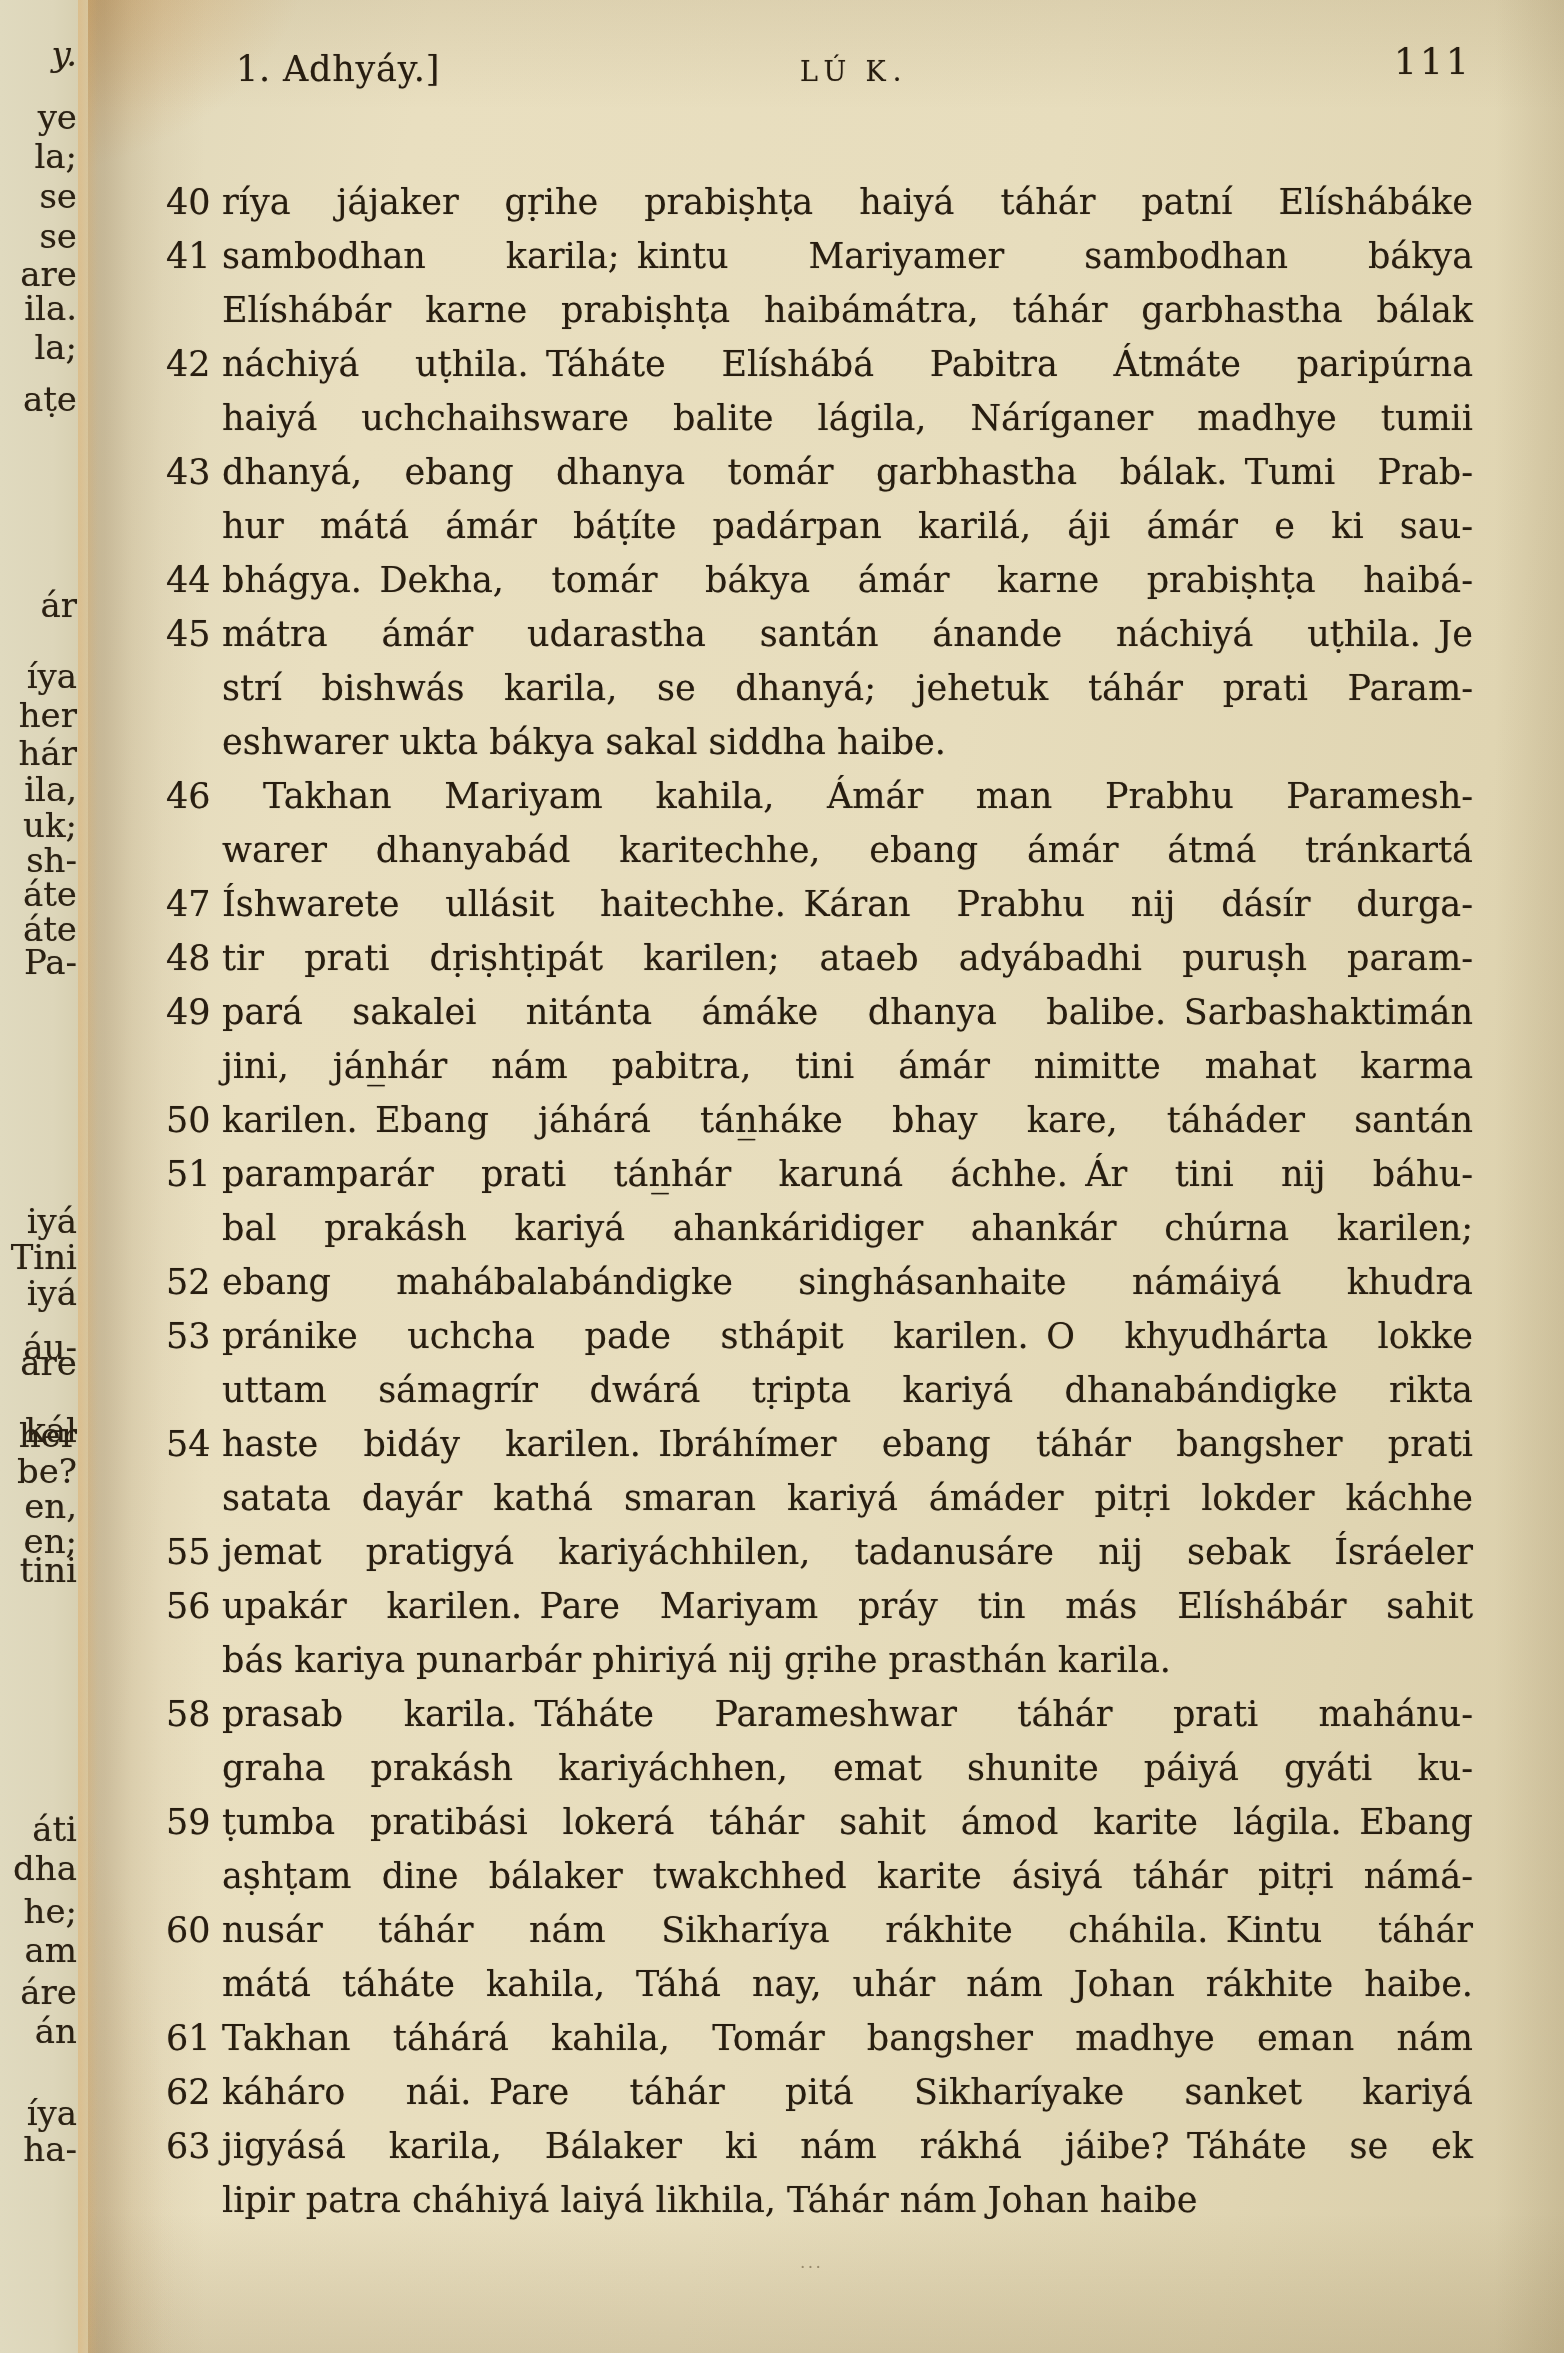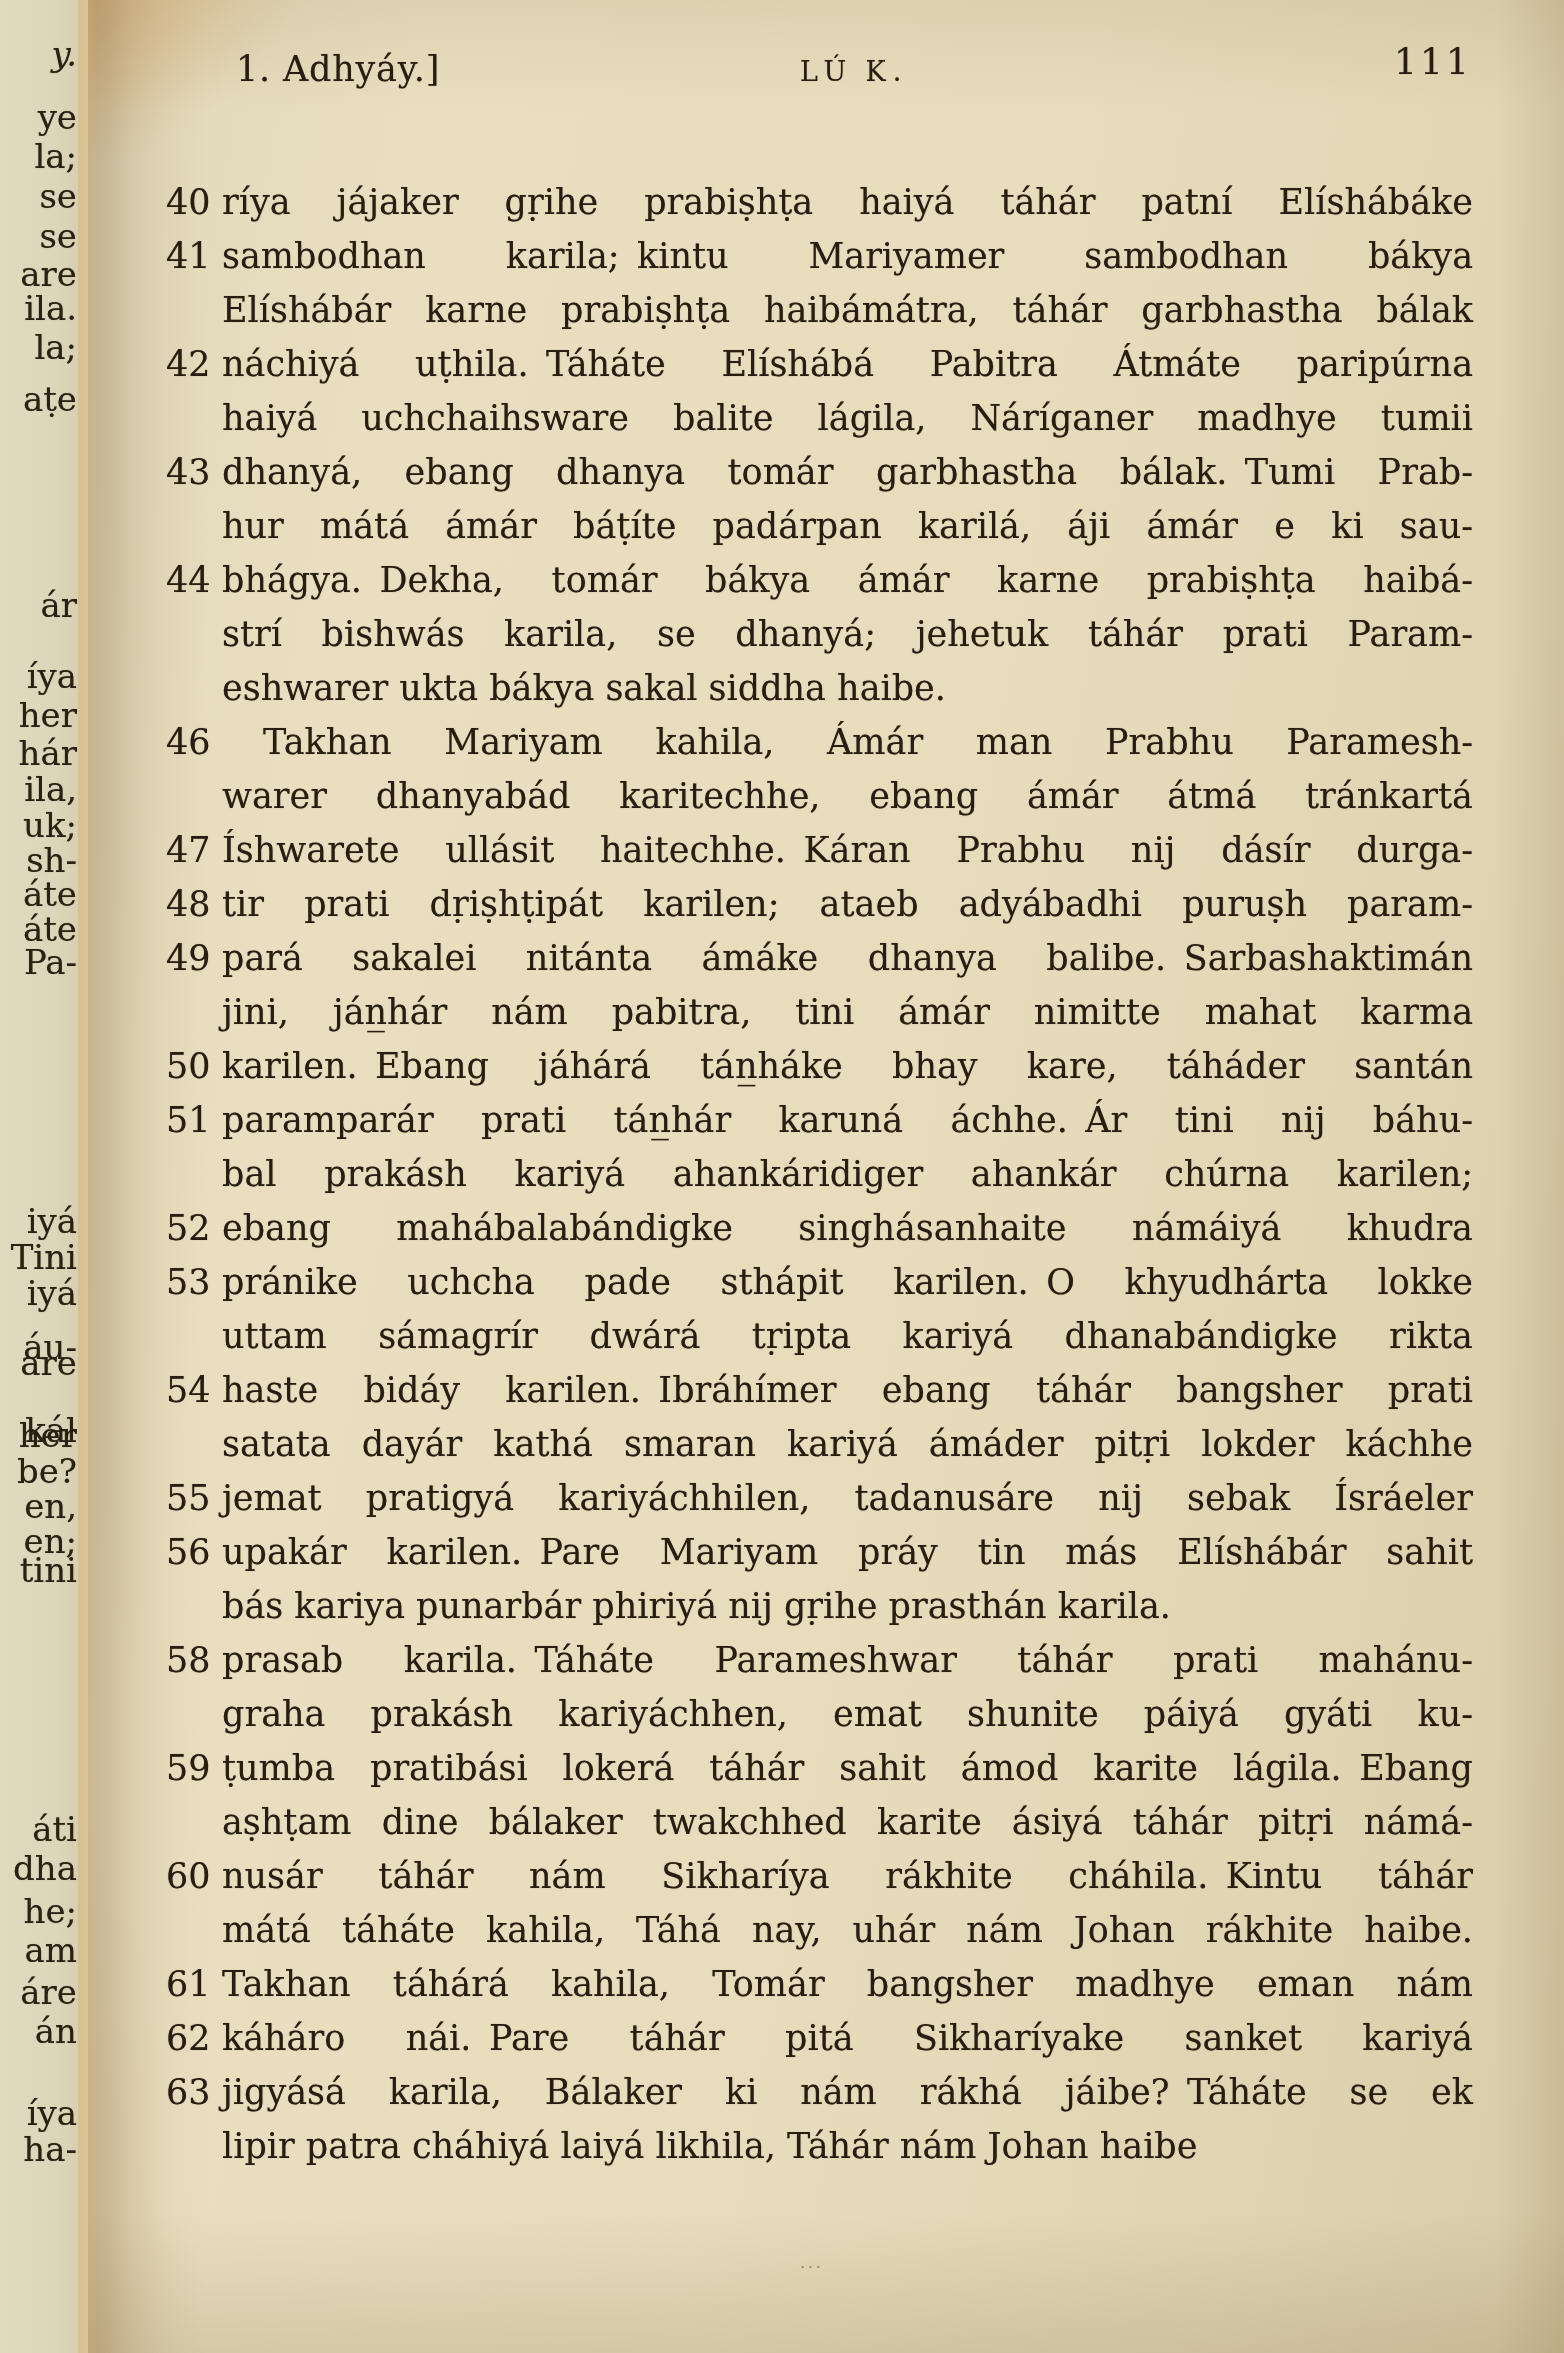--- a/index.html
+++ b/index.html
@@ -163,20 +163,24 @@
       </div>
       <div class="line">
         <span class="vnum"></span>
         <span class="ltext">hur mátá ámár báṭíte padárpan karilá, áji ámár e ki sau-</span>
       </div>
       <div class="line">
         <span class="vnum">44</span>
         <span class="ltext">bhágya. Dekha, tomár bákya ámár karne prabiṣhṭa haibá-</span>
       </div>
       <div class="line">
+        <span class="vnum">45</span>
+        <span class="ltext">mátra ámár udarastha santán ánande náchiyá uṭhila. Je</span>
+      </div>
+      <div class="line">
         <span class="vnum"></span>
         <span class="ltext">strí bishwás karila, se dhanyá; jehetuk táhár prati Param-</span>
       </div>
       <div class="line short">
         <span class="vnum"></span>
         <span class="ltext">eshwarer ukta bákya sakal siddha haibe.</span>
       </div>
       <div class="line para">
         <span class="vnum">46</span>
         <span class="ltext">Takhan Mariyam kahila, Ámár man Prabhu Paramesh-</span>

